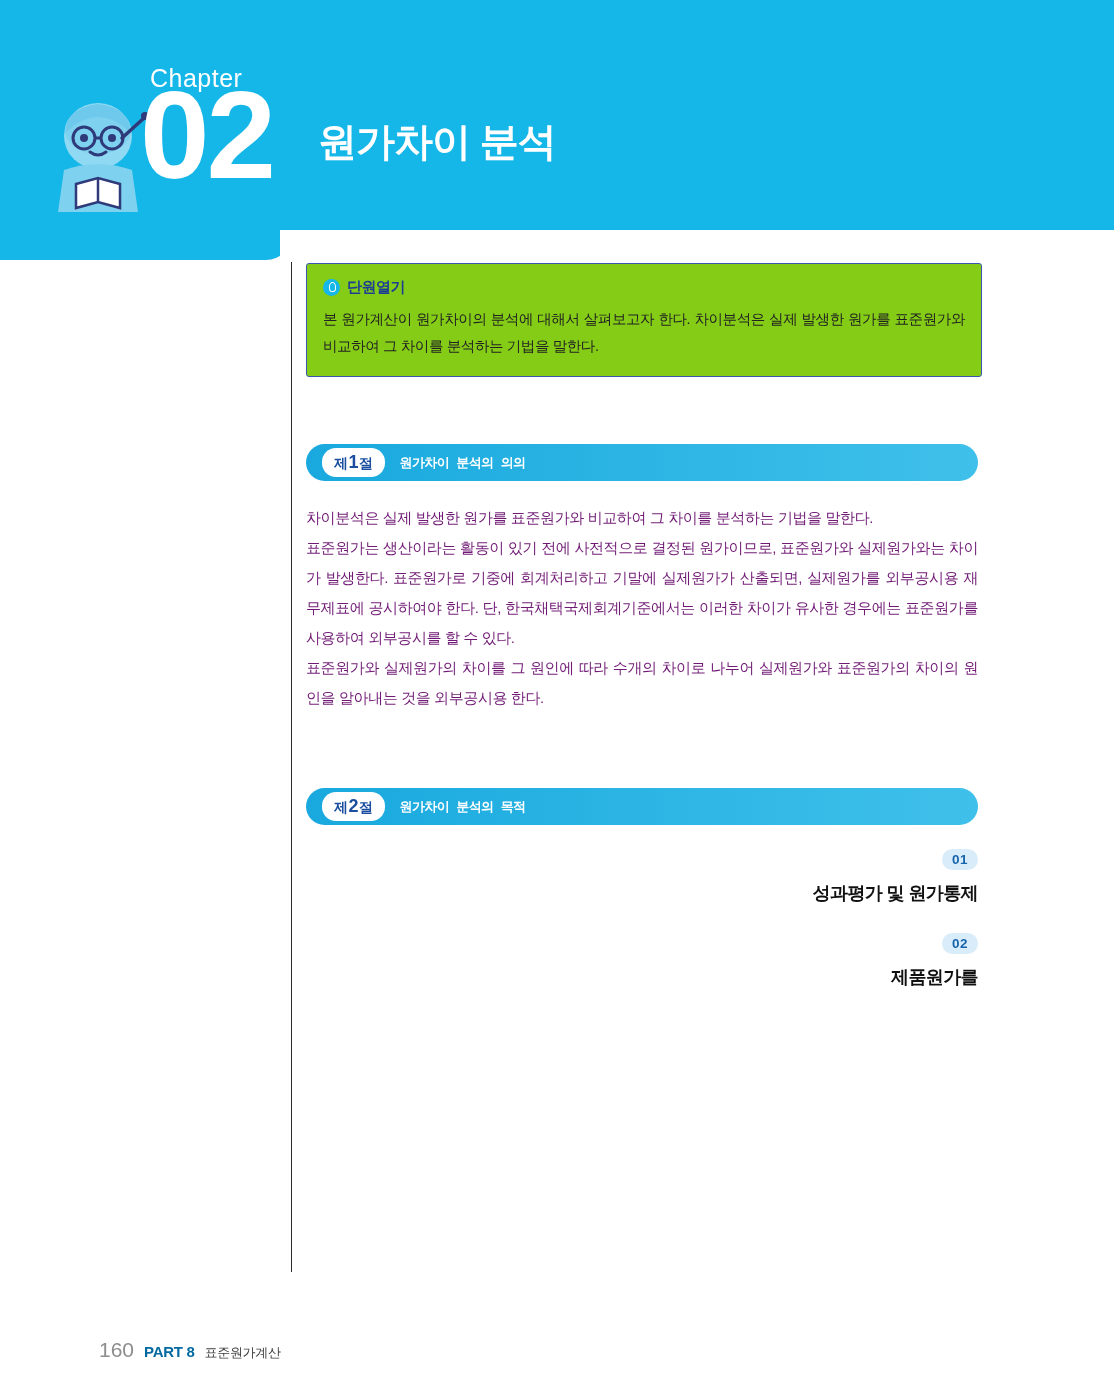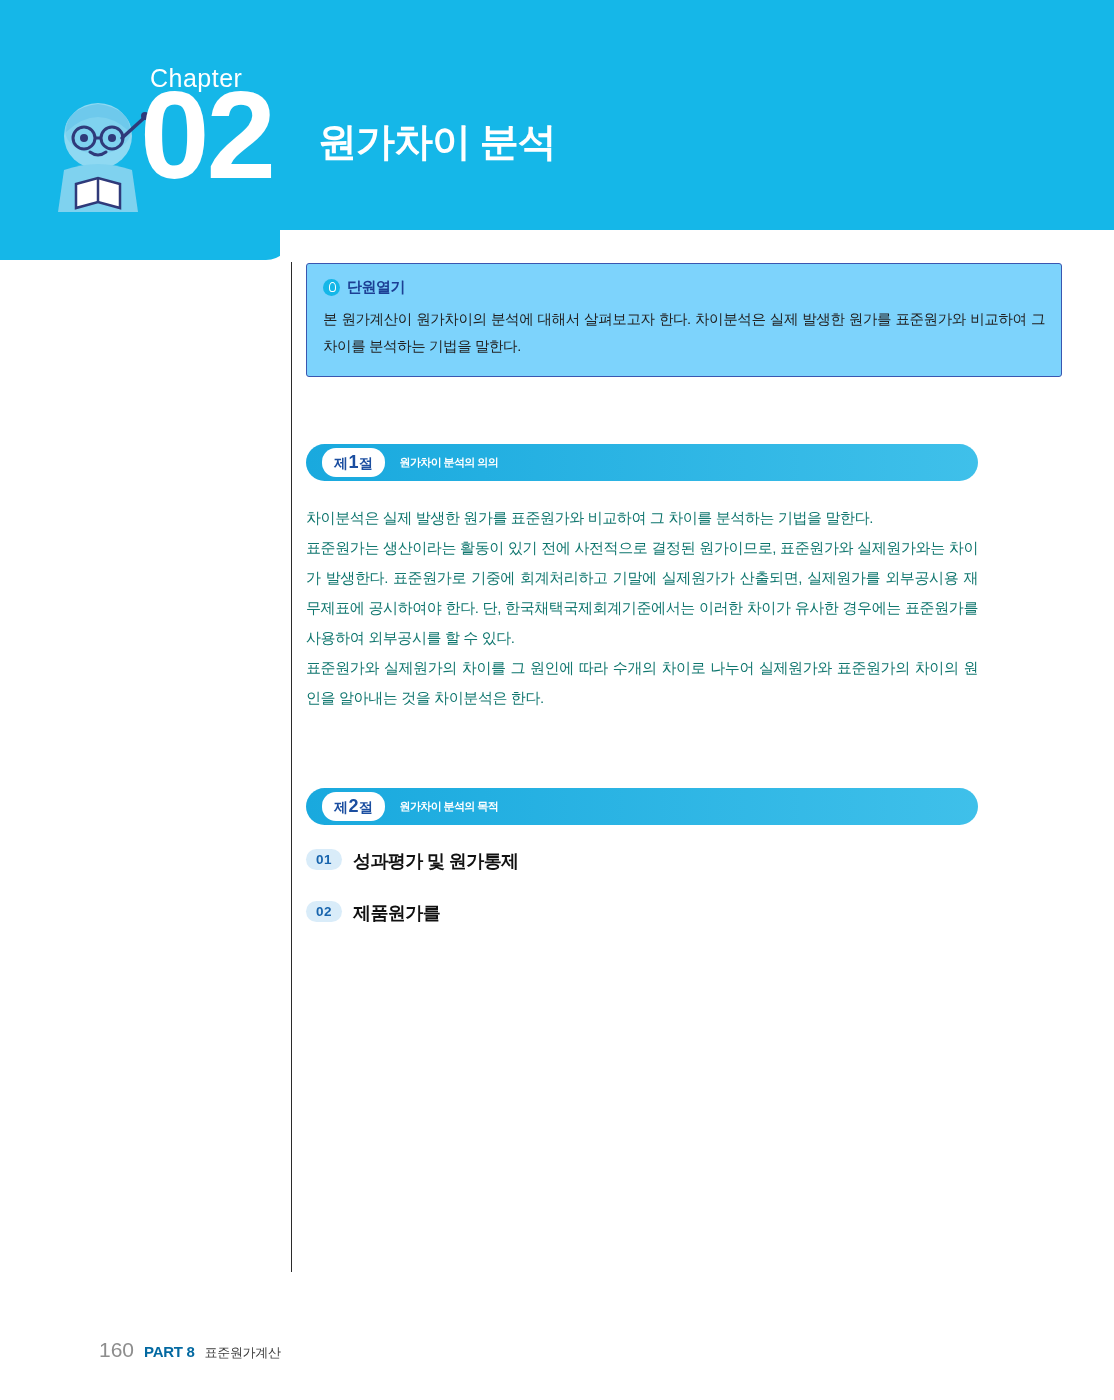--- a/index.html
+++ b/index.html
@@ -89,25 +89,25 @@
     width: 1px;
     height: 1010px;
     background: #2b2b2b;
   }
 
   
   .intro-box {
     position: absolute;
     top: 263px;
     left: 306px;
-    width: 756px;
+    width: 676px;
     border: 1px solid #3a56b0;
     border-radius: 3px;
     padding: 14px 16px 16px 16px;
-    background: #7dd3fc;
+    background: #84cc16;
   }
   .intro-head {
     display: flex;
     align-items: center;
     gap: 7px;
     margin-bottom: 9px;
   }
   .intro-head .bulb {
     width: 17px; height: 17px;
     border-radius: 50%;
@@ -169,37 +169,39 @@
     padding: 4px 12px;
     letter-spacing: -0.5px;
     display: inline-flex;
     align-items: baseline;
     gap: 1px;
   }
   .section-chip b { font-size: 18px; }
   .section-title {
     margin-left: 15px;
     color: #ffffff;
-    font-size: 11px;
+    font-size: 13px;
     font-weight: bold;
     letter-spacing: -0.6px;
+    font-family: Liberation Mono, monospace;
   }
 
   .para {
     font-size: 15px;
     line-height: 30px;
-    color: #0f766e;
+    color: #701a75;
     letter-spacing: -0.4px;
     text-align: justify;
   }
 
   .sub-head {
     display: flex;
-    align-items: flex-start;
+    align-items: flex-end;
     gap: 11px;
+    flex-direction: column;
   }
   .sub-num {
     display: inline-block;
     background: #d9ecf9;
     color: #1764ad;
     font-size: 13.5px;
     font-weight: bold;
     border-radius: 11px;
     padding: 3px 10px;
     letter-spacing: 0.5px;
@@ -285,21 +287,21 @@
           <span>제</span>
             <b>1</b>
             <span>절</span>
         </span>
         <span class="section-title">원가차이 분석의 의의</span>
       </div>
     </div>
     <div style="margin-top:22px;">
       <div class="para">차이분석은 실제 발생한 원가를 표준원가와 비교하여 그 차이를 분석하는 기법을 말한다.</div>
       <div class="para">표준원가는 생산이라는 활동이 있기 전에 사전적으로 결정된 원가이므로, 표준원가와 실제원가와는 차이가 발생한다. 표준원가로 기중에 회계처리하고 기말에 실제원가가 산출되면, 실제원가를 외부공시용 재무제표에 공시하여야 한다. 단, 한국채택국제회계기준에서는 이러한 차이가 유사한 경우에는 표준원가를 사용하여 외부공시를 할 수 있다.</div>
-      <div class="para">표준원가와 실제원가의 차이를 그 원인에 따라 수개의 차이로 나누어 실제원가와 표준원가의 차이의 원인을 알아내는 것을 차이분석은 한다.</div>
+      <div class="para">표준원가와 실제원가의 차이를 그 원인에 따라 수개의 차이로 나누어 실제원가와 표준원가의 차이의 원인을 알아내는 것을 외부공시용 한다.</div>
     </div>
   </div>
 
   <div class="section" style="top:788px;">
     <div class="section-bar">
       <div class="section-bar-inner">
         <span class="section-chip">
           <span>제</span>
             <b>2</b>
             <span>절</span>

